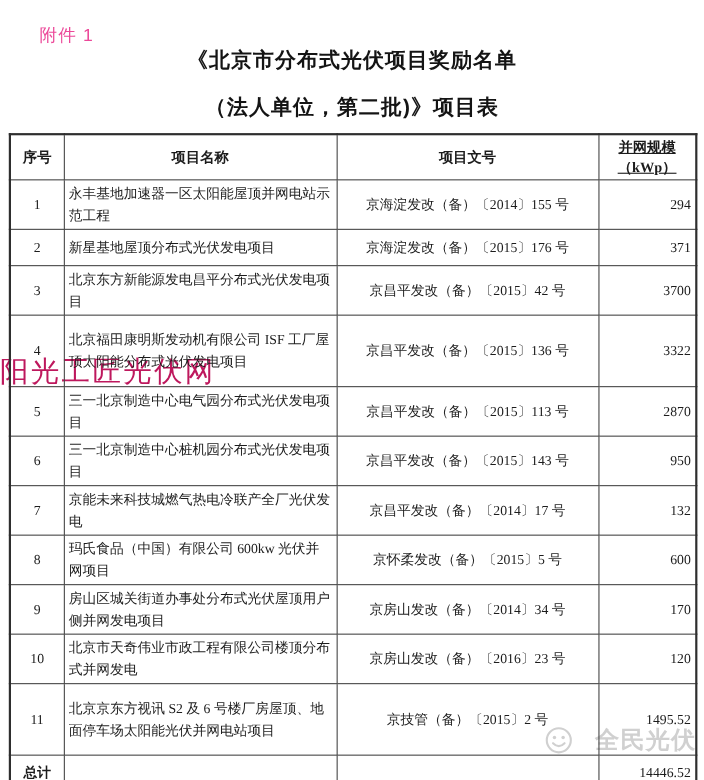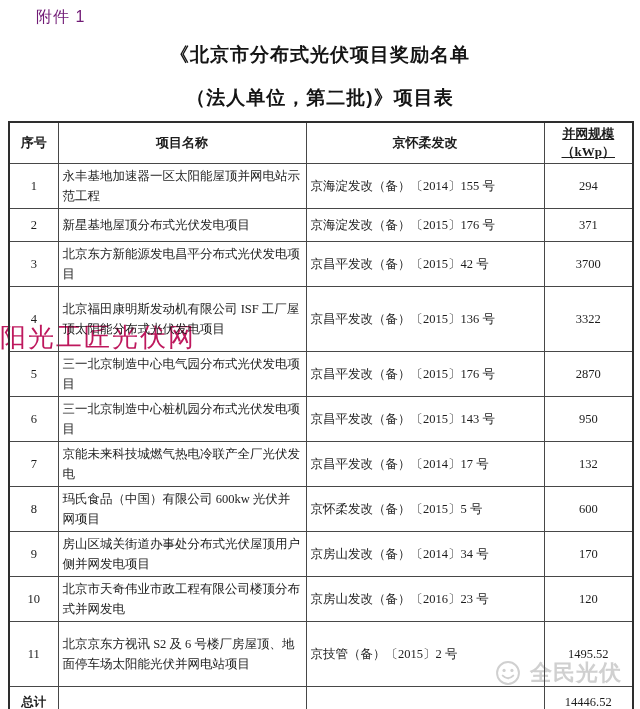--- a/index.html
+++ b/index.html
@@ -3,41 +3,41 @@
 <meta charset="utf-8">
 <style>
   html,body{margin:0;padding:0;}
   body{
     width:640px;height:709px;position:relative;overflow:hidden;
     background:#ffffff;
     font-family:"Liberation Serif","DejaVu Serif",serif;
     color:#1f1f1f;
   }
   .attachment{
-    position:absolute;left:36px;top:7px;
+    position:absolute;left:36px;top:22px;
     font-family:"Liberation Sans","DejaVu Sans",sans-serif;
-    font-size:16px;letter-spacing:1px;color:#701a75;
+    font-size:16px;letter-spacing:1px;color:#ec4899;
   }
   .title{
     position:absolute;left:0;width:100%;text-align:center;
     font-family:"Liberation Sans","DejaVu Sans",sans-serif;
     font-weight:bold;font-size:19px;letter-spacing:1px;color:#141414;
   }
   .title-1{top:42px;}
   .title-2{top:85px;}
 
   
   .wm-center{
     position:absolute;top:320px;left:0;width:100%;
     font-family:"Liberation Sans","DejaVu Sans",sans-serif;
     font-size:26px;letter-spacing:2px;color:#be185d;z-index:0;
     pointer-events:none;
   }
   .wm-br{
-    position:absolute;top:658px;left:494px;display:flex;align-items:center;gap:8px;
+    position:absolute;top:658px;left:494px;display:flex;align-items:center;gap:19px;
     font-family:"Liberation Sans","DejaVu Sans",sans-serif;
     font-weight:bold;font-size:22px;letter-spacing:1px;color:#d0d0d0;z-index:0;
     pointer-events:none;
     justify-content:center;
   }
   .wm-br svg{display:block;}
 
   table.projects{
     position:absolute;left:8px;top:121px;width:624px;z-index:1;
     border-collapse:collapse;table-layout:fixed;background:transparent;
@@ -48,22 +48,22 @@
   table.projects col.c3{width:238px;}
   table.projects col.c4{width:89px;}
   table.projects td,table.projects th{
     border:1px solid #474747;vertical-align:middle;
     padding:2px 4px;background:transparent;
   }
   table.projects{border:2px solid #2e2e2e;}
   th{font-weight:bold;font-size:13px;text-align:center;padding:2px;}
   td.c-idx{text-align:center;}
   td.c-name{text-align:left;padding-left:6px;padding-right:8px;font-family:Liberation Serif, serif;}
-  td.c-doc{text-align:left;padding-left:7px;padding-right:6px;}
-  td.c-kwp{text-align:center;}
+  td.c-doc{text-align:center;padding-left:7px;padding-right:6px;}
+  td.c-kwp{text-align:right;}
   td.c-total{text-align:center;font-weight:bold;}
   .hdr-line{display:block;line-height:18px;text-decoration:underline;}
 </style>
 </head>
 <body>
 
 <div class="wm-center">阳光工匠光伏网</div>
 <div class="wm-br">
   <span>
     <svg width="28" height="28" viewBox="0 0 32 32">
@@ -84,21 +84,21 @@
   <colgroup>
       <col class="c1">
       <col class="c2">
       <col class="c3">
       <col class="c4">
     </colgroup>
   <thead>
     <tr style="height:40px;">
       <th>序号</th>
       <th>项目名称</th>
-      <th>京怀柔发改</th>
+      <th>项目文号</th>
       <th>
         <span class="hdr-line">并网规模</span>
         <span class="hdr-line">（kWp）</span>
       </th>
     </tr>
   </thead>
   <tbody>
     <tr style="height:42px;">
       <td class="c-idx">1</td>
       <td class="c-name">永丰基地加速器一区太阳能屋顶并网电站示范工程</td>
@@ -119,21 +119,21 @@
     </tr>
     <tr style="height:65px;">
       <td class="c-idx">4</td>
       <td class="c-name">北京福田康明斯发动机有限公司 ISF 工厂屋顶太阳能分布式光伏发电项目</td>
       <td class="c-doc">京昌平发改（备）〔2015〕136 号</td>
       <td class="c-kwp">3322</td>
     </tr>
     <tr style="height:45px;">
       <td class="c-idx">5</td>
       <td class="c-name">三一北京制造中心电气园分布式光伏发电项目</td>
-      <td class="c-doc">京昌平发改（备）〔2015〕176 号</td>
+      <td class="c-doc">京昌平发改（备）〔2015〕113 号</td>
       <td class="c-kwp">2870</td>
     </tr>
     <tr style="height:42px;">
       <td class="c-idx">6</td>
       <td class="c-name">三一北京制造中心桩机园分布式光伏发电项目</td>
       <td class="c-doc">京昌平发改（备）〔2015〕143 号</td>
       <td class="c-kwp">950</td>
     </tr>
     <tr style="height:44px;">
       <td class="c-idx">7</td>

